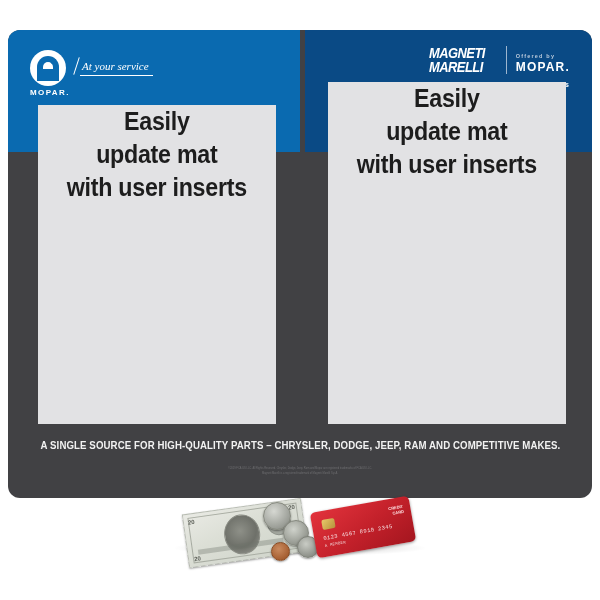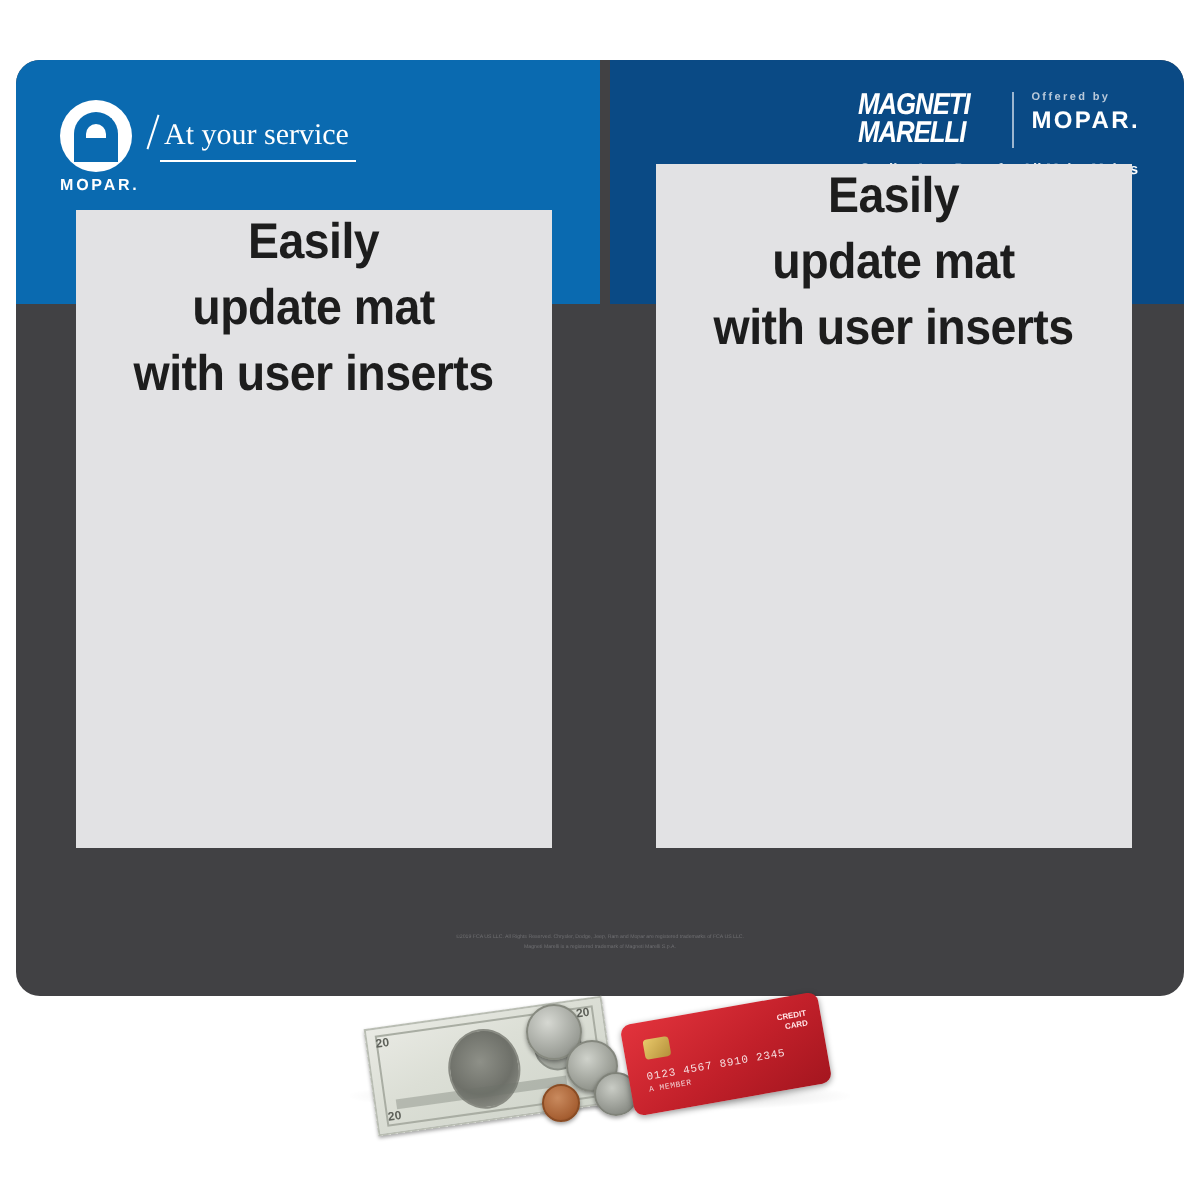--- a/index.html
+++ b/index.html
@@ -35,35 +35,35 @@
     content:"";position:absolute;left:13px;top:19px;width:10px;height:12px;
     background:#0a6ab0;
   }
   .mopar-word{
     position:absolute;left:0;top:38px;width:48px;
     font-size:8px;letter-spacing:1.4px;font-weight:bold;color:#ffffff;
     font-family:"Liberation Sans",sans-serif;
   }
   .atyour{
     position:relative;margin-left:14px;margin-top:10px;
-    font-family:"Liberation Serif",serif;
-    font-size:15px;color:#ffffff;white-space:nowrap;
+    font-family:"Liberation Serif",serif;font-style:italic;
+    font-size:11px;color:#ffffff;white-space:nowrap;
   }
   .atyour::after{
     content:"";position:absolute;left:-2px;right:-4px;bottom:-4px;height:1px;
     background:#ffffff;
   }
   .atyour-tick{
     position:absolute;left:-6px;top:-3px;width:1px;height:18px;
     background:#ffffff;transform:rotate(18deg);
   }
 
   
   .mm-lock{position:absolute;right:22px;top:16px;text-align:center;}
-  .mm-row{display:flex;align-items:flex-start;justify-content:flex-end;}
+  .mm-row{display:flex;align-items:flex-end;justify-content:flex-end;}
   .mm-name{
     text-align:left;color:#ffffff;font-weight:bold;
     font-family:"Liberation Sans",sans-serif;
     font-size:15px;line-height:14px;letter-spacing:-0.6px;
     transform:scaleX(0.86);transform-origin:left center;
     font-style:italic;
   }
   .mm-name span{display:block;}
   .mm-div{width:1px;height:28px;background:#9db6cf;margin:0 9px 0 12px;}
   .mm-right{text-align:left;}
@@ -240,20 +240,23 @@
     </div>
 
     <div class="insert insert-right">
       <div class="insert-txt">
         <span>Easily</span>
         <span>update mat</span>
         <span>with user inserts</span>
       </div>
     </div>
 
+    <div class="strip">
+      <div class="strip-txt">A SINGLE SOURCE FOR HIGH-QUALITY PARTS – CHRYSLER, DODGE, JEEP, RAM AND COMPETITIVE MAKES.</div>
+    </div>
 
     <div class="legal">
       <span>©2019 FCA US LLC. All Rights Reserved. Chrysler, Dodge, Jeep, Ram and Mopar are registered trademarks of FCA US LLC.</span>
       <span>Magneti Marelli is a registered trademark of Magneti Marelli S.p.A.</span>
     </div>
 
   </div>
 
   <div class="shadow-lay"></div>
 

